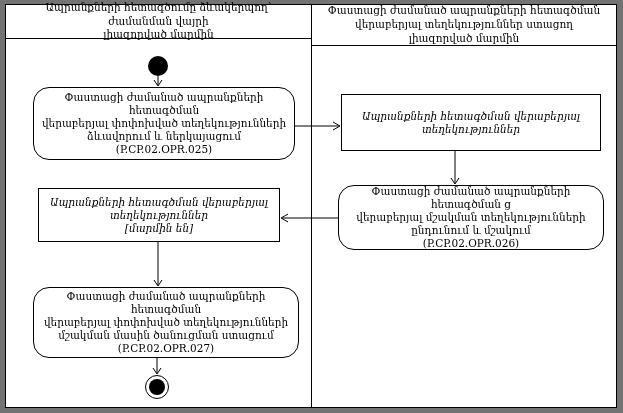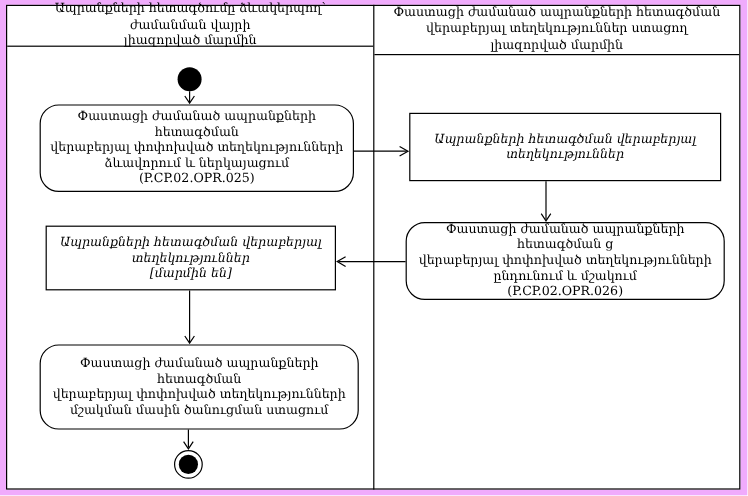--- a/index.html
+++ b/index.html
@@ -1,18 +1,18 @@
 <!DOCTYPE html>
 <html><head>
 <meta charset="utf-8">
 <style>
   html, body { margin:0; padding:0; background:#ffffff; }
   .stage {
     position:relative; width:623px; height:413px; overflow:hidden;
-    background:#f0abfc; color:#000;
+    background:#737373; color:#000;
     font-family:"DejaVu Serif","DejaVu Sans","Liberation Serif",serif;
   }
   .frame {
     position:absolute; left:5px; top:4px; width:612px; height:404px;
     border:1px solid #000; box-sizing:border-box; background:#fff;
   }
   .divider {
     position:absolute; left:311px; top:4px; width:1px; height:404px; background:#000;
   }
   .lane-header {
@@ -75,36 +75,37 @@
     <div class="node-code">(P.CP.02.OPR.025)</div>
   </div>
 
   <div class="node object" id="object-submitted">
     <div class="node-text">Ապրանքների հետագծման վերաբերյալ
 տեղեկություններ</div>
   </div>
 
   <div class="node action" id="action-026">
     <div class="node-text">Փաստացի ժամանած ապրանքների հետագծման ց
-վերաբերյալ փոփոխված տեղեկությունների
+վերաբերյալ մշակման տեղեկությունների
 ընդունում և մշակում</div>
     <div class="node-code">(P.CP.02.OPR.026)</div>
     <div class="clipped-line">(P.CP.02.OPR.026)</div>
   </div>
 
   <div class="node object" id="object-processed">
     <div class="node-text">Ապրանքների հետագծման վերաբերյալ
 տեղեկություններ</div>
     <div class="node-code">[մարմին են]</div>
   </div>
 
   <div class="node action" id="action-027">
     <div class="node-text">Փաստացի ժամանած ապրանքների հետագծման
 վերաբերյալ փոփոխված տեղեկությունների
 մշակման մասին ծանուցման ստացում</div>
+    <div class="node-code">(P.CP.02.OPR.027)</div>
   </div>
 
   <div class="final-node">
     <div class="final-node-core"></div>
   </div>
 
   <svg class="connectors" viewBox="0 0 623 413">
     <g>
       <line x1="158" y1="76" x2="158" y2="85"></line>
       <polyline points="154,80 158,86 162,80"></polyline>

